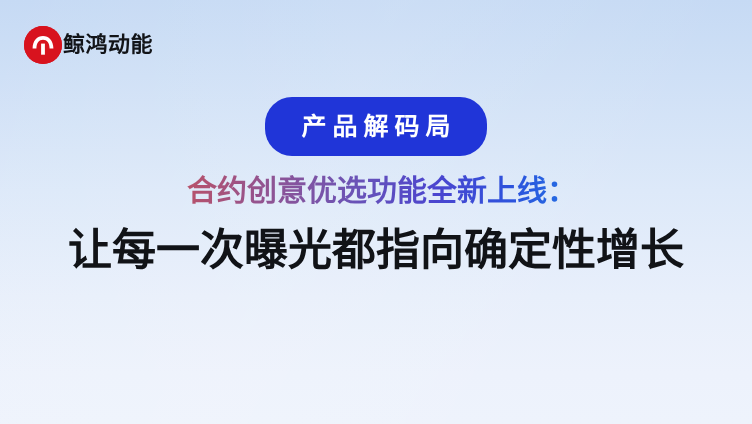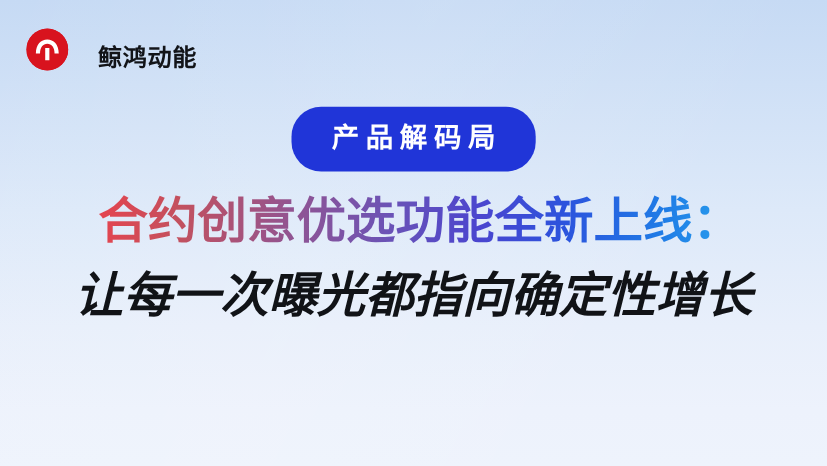--- a/index.html
+++ b/index.html
@@ -44,22 +44,22 @@
                 rgba(255,255,255,0.10) 42%,
                 rgba(255,255,255,0.00) 78%);
   }
 
   
   .brand {
     position: absolute;
     left: 24px;
     top: 26px;
     display: flex;
-    align-items: flex-end;
-    gap: 27px;
+    align-items: center;
+    gap: 1px;
     z-index: 3;
   }
 
   .brand-mark {
     width: 38px;
     height: 38px;
     border-radius: 50%;
     background: #d8131e;
     display: block;
     flex: 0 0 auto;
@@ -115,21 +115,21 @@
   }
 
   .headline-line {
     display: block;
     font-weight: 700;
     line-height: 1.28;
     white-space: nowrap;
   }
 
   .headline-line-1 {
-    font-size: 45px;
+    font-size: 30px;
     letter-spacing: 0px;
     background-image: linear-gradient(
         95deg,
         #f0383f 0%,
         #e8434d 11%,
         #c2515f 22%,
         #8f5494 36%,
         #6b53b6 47%,
         #4a45cf 58%,
         #2c53dd 68%,
@@ -141,21 +141,20 @@
     color: transparent;
     padding-left: 12px;
     -webkit-text-fill-color: transparent;
   }
 
   .headline-line-2 {
     font-size: 44px;
     letter-spacing: 0px;
     color: #111317;
     margin-top: 12px;
-    font-style: italic;
   }
 </style>
 </head>
 <body>
 
 <div class="poster">
 
   <div class="brand">
     <span class="brand-mark">
       <svg width="38" height="38" viewBox="0 0 38 38" aria-hidden="true">

